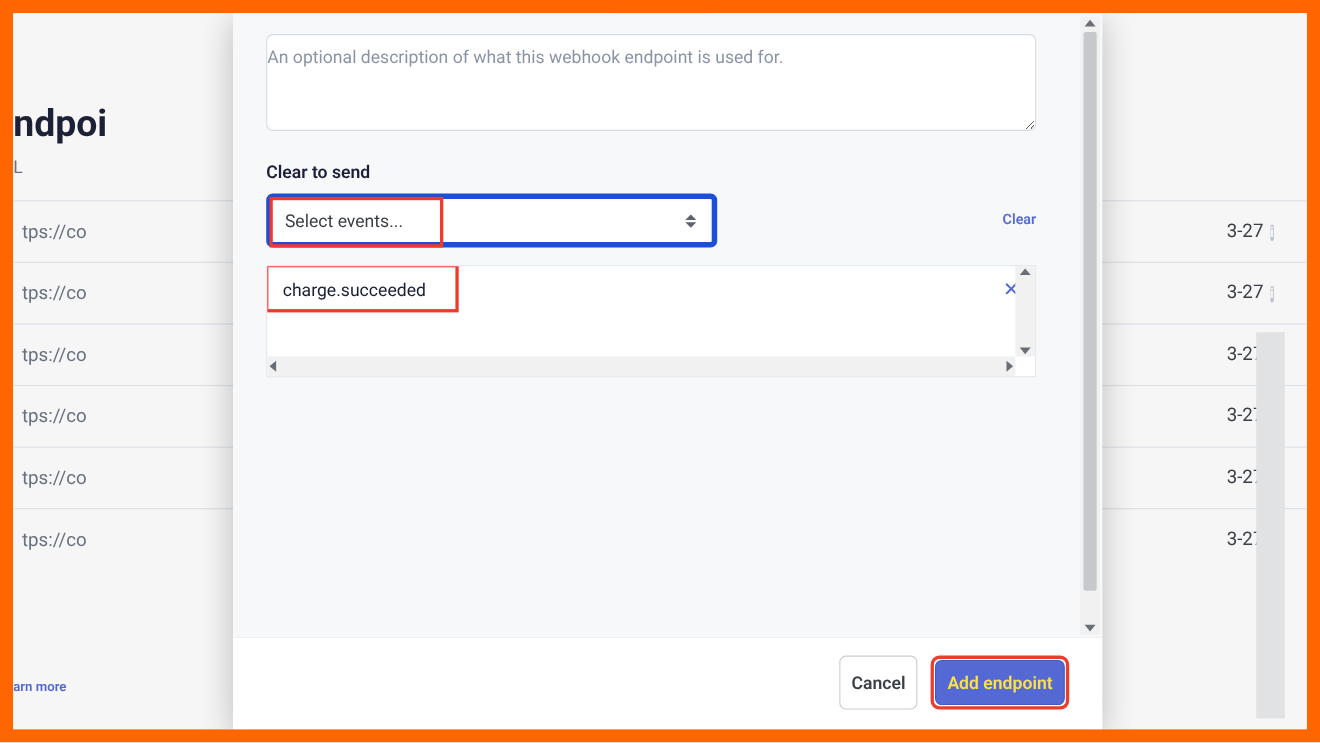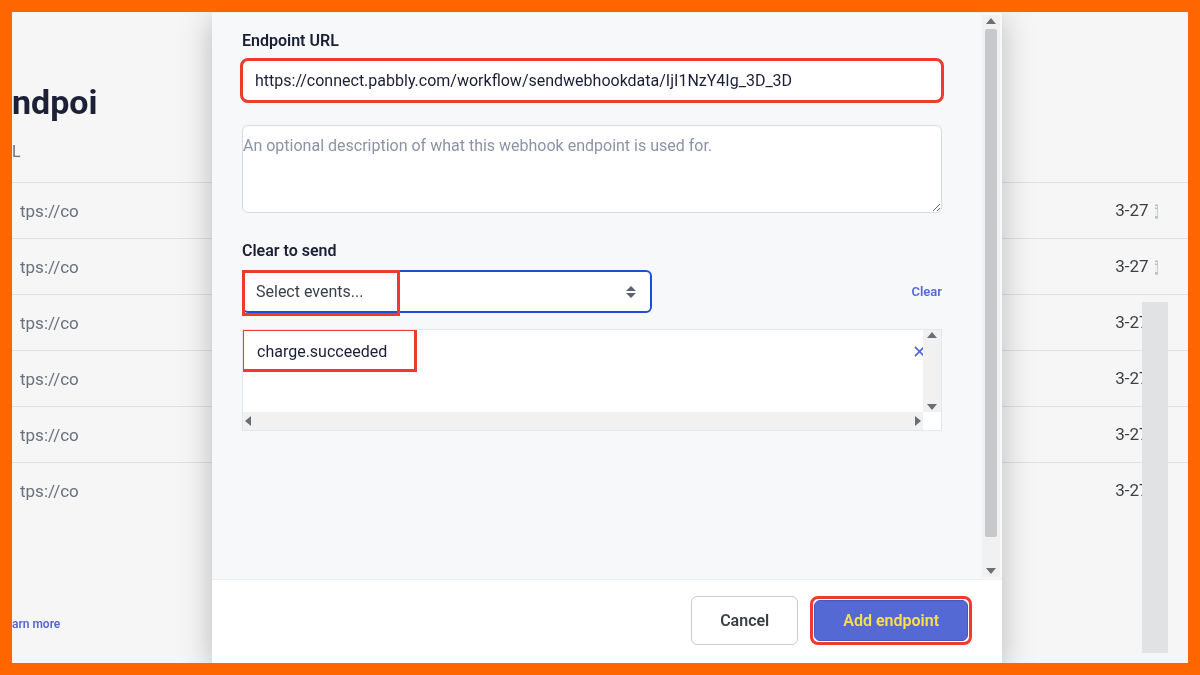--- a/index.html
+++ b/index.html
@@ -3,21 +3,21 @@
 <meta charset="utf-8">
 <style>
   * { box-sizing: border-box; margin: 0; padding: 0; }
   html, body { width: 1200px; height: 675px; font-family: -apple-system, BlinkMacSystemFont, "Segoe UI", Roboto, Helvetica, Arial, sans-serif; overflow: hidden; }
 
   .frame { width: 1200px; height: 675px; background: #ff6600; padding: 12px; }
   .viewport { width: 100%; height: 100%; background: #fff; position: relative; overflow: hidden; }
 
   
   .bg-page { position: absolute; left: 0; top: 0; right: 0; bottom: 0; background: #fff; color: #3a3f46; }
-  .bg-heading { position: absolute; left: 0; top: 70px; font-size: 34px; font-weight: 700; color: #1a1f36; }
+  .bg-heading { position: absolute; left: 0; top: 81px; font-size: 34px; font-weight: 700; color: #1a1f36; }
   .bg-label { position: absolute; left: 0; top: 130px; font-size: 16px; color: #6a7383; }
   .bg-list { position: absolute; left: 0; top: 170px; right: 0; }
   .bg-row { display: flex; align-items: center; height: 56px; border-top: 1px solid #e3e8ee; font-size: 17px; color: #6a7383; }
   .bg-url { flex: 1; padding-left: 8px; white-space: nowrap; overflow: hidden; }
   .bg-date { position: absolute; right: 30px; font-size: 17px; color: #3a3f46; }
   .bg-info { width: 18px; height: 18px; background: #c1c9d2; border-radius: 3px; color: #fff; font-size: 13px; text-align: center; line-height: 18px; font-weight: 700; margin-left: 6px; }
   .bg-learn { position: absolute; left: 0; bottom: 32px; color: #5469d4; font-size: 12px; font-weight: 600; }
   .bg-track { position: absolute; right: 20px; top: 290px; bottom: 10px; width: 26px; background: #e8eaed; }
   .bg-overlay { position: absolute; inset: 0; background: rgba(80,80,80,0.05); }
 
@@ -40,21 +40,21 @@
   .field-group { margin-bottom: 24px; }
 
   .text-input { width: 700px; background: #fff; border: 1px solid #d5dbe1; border-radius: 6px; padding: 10px 12px; font-size: 16px; color: #1a1f36; font-family: inherit; }
   .text-input::placeholder { color: #8a94a6; }
   .highlight-red { outline: 3px solid #ef3b2c; outline-offset: -1px; }
 
   .textarea { width: 700px; height: 88px; resize: both; background: #fff; border: 1px solid #d5dbe1; border-radius: 6px; padding: 10px 0; font-size: 16px; color: #1a1f36; font-family: inherit; }
   .textarea::placeholder { color: #8a94a6; }
 
   .events-row { display: flex; align-items: center; gap: 20px; width: 700px; }
-  .select-box { position: relative; width: 410px; background: #fff; border: 2px solid #1d4ed8; border-radius: 6px; padding: 10px 38px 10px 12px; font-size: 16px; color: #3a3f46; }
+  .select-box { position: relative; width: 410px; background: #fff; border: 5px solid #1d4ed8; border-radius: 6px; padding: 10px 38px 10px 12px; font-size: 16px; color: #3a3f46; }
   .select-highlight { position: absolute; left: -2px; top: -2px; width: 158px; height: 46px; border: 3px solid #ef3b2c; pointer-events: none; }
   .stepper { position: absolute; right: 10px; top: 50%; transform: translateY(-50%); width: 14px; display:flex; flex-direction:column; gap:2px; }
   .stepper span { width:0; height:0; border-left:5px solid transparent; border-right:5px solid transparent; }
   .stepper .su { border-bottom: 5px solid #5c636e; }
   .stepper .sd { border-top: 5px solid #5c636e; }
   .clear-link { margin-left: auto; color: #5469d4; font-size: 13px; font-weight: 600; cursor: pointer; }
 
   .events-list-wrap { margin-top: 16px; width: 700px; background: #fff; border: 1px solid #e3e8ee; position: relative; }
   .events-list { height: 100px; overflow: auto; }
   .event-item { display: flex; align-items: flex-end; padding: 12px 14px; font-size: 16px; color: #1a1f36; position: relative; }
@@ -62,21 +62,21 @@
   .event-highlight { position: absolute; left: -2px; top: -2px; width: 176px; height: 44px; border: 3px solid #ef3b2c; pointer-events: none; }
   .list-scroll-v { position: absolute; right: 0; top: 0; bottom: 18px; width: 18px; background: #f1f1f1; display:flex; flex-direction:column; align-items:center; }
   .list-scroll-v .arrow { width:0; height:0; border-left:5px solid transparent; border-right:5px solid transparent; }
   .list-scroll-v .up { border-bottom:6px solid #6a6f77; margin-top:2px; }
   .list-scroll-v .down { border-top:6px solid #6a6f77; margin-top:auto; margin-bottom:2px; }
   .list-scroll-h { position: absolute; left: 0; right: 18px; bottom: 0; height: 18px; background: #f1f1f1; display:flex; align-items:center; }
   .list-scroll-h .la { width:0; height:0; border-top:5px solid transparent; border-bottom:5px solid transparent; border-right:6px solid #6a6f77; margin-left:2px; }
   .list-scroll-h .ra { width:0; height:0; border-top:5px solid transparent; border-bottom:5px solid transparent; border-left:6px solid #6a6f77; margin-left:auto; margin-right:2px; }
 
   .modal-footer { padding: 16px 30px 18px 30px; display: flex; justify-content: flex-end; gap: 12px; background: #fff; border-top: 1px solid #eef0f3; }
-  .btn { border-radius: 6px; padding: 10px 28px; font-size: 16px; font-weight: 600; cursor: pointer; border: 1px solid transparent; font-family: inherit; }
+  .btn { border-radius: 6px; padding: 10px 10px; font-size: 16px; font-weight: 600; cursor: pointer; border: 1px solid transparent; font-family: inherit; }
   .btn-secondary { background: #fff; border: 1px solid #c9ccd4; color: #3a3f46; }
   .btn-primary { background: #5469d4; color: #fde047; border: 1px solid #4558c0; }
   .btn-primary-wrap { border: 3px solid #ef3b2c; border-radius: 8px; padding: 1px; }
 
 </style>
 </head>
 <body>
 
 <div class="frame">
   <div class="viewport">
@@ -114,24 +114,20 @@
       <div class="bg-track"></div>
       <div class="bg-overlay"></div>
     </div>
 
     <div class="test-badge">TEST DATA</div>
 
     <div class="modal">
 
       <div class="modal-body">
 
-        <div class="field-group">
-          <label class="field-label">Endpoint URL</label>
-          <input class="text-input highlight-red" type="text" value="https://connect.pabbly.com/workflow/sendwebhookdata/IjI1NzY4Ig_3D_3D" style="">
-        </div>
 
         <div class="field-group">
           <textarea class="textarea" placeholder="An optional description of what this webhook endpoint is used for." style=""></textarea>
         </div>
 
         <div class="field-group">
           <label class="field-label">Clear to send</label>
           <div class="events-row">
             <div class="select-box">
               <span>Select events...</span>

